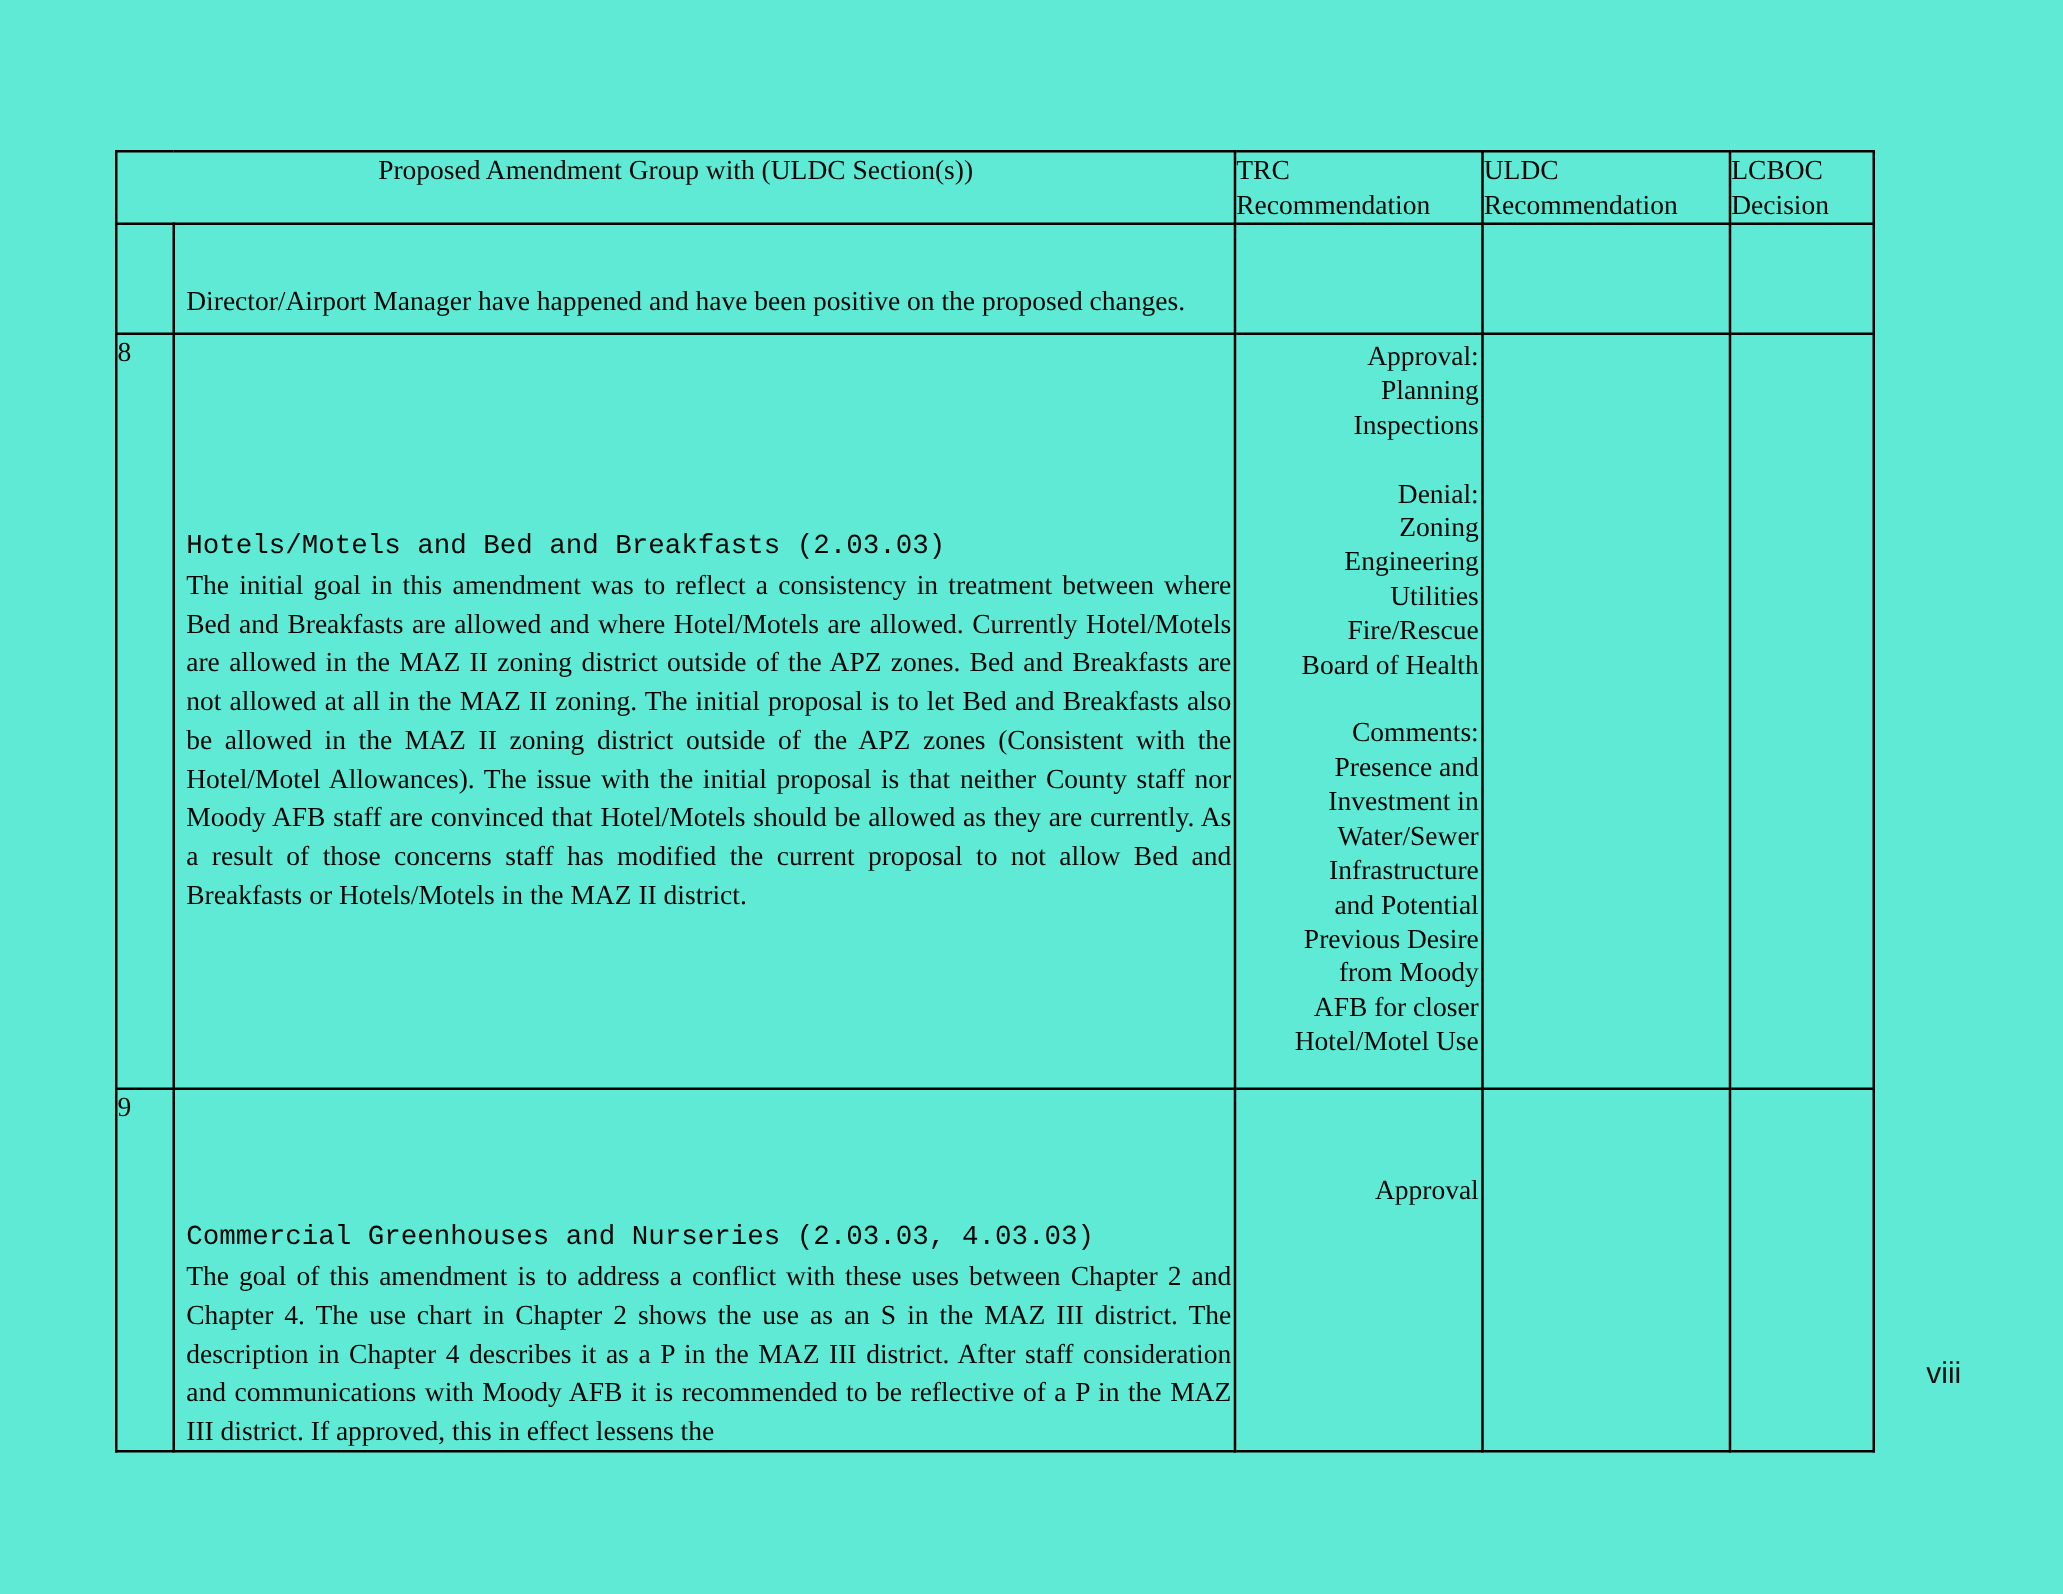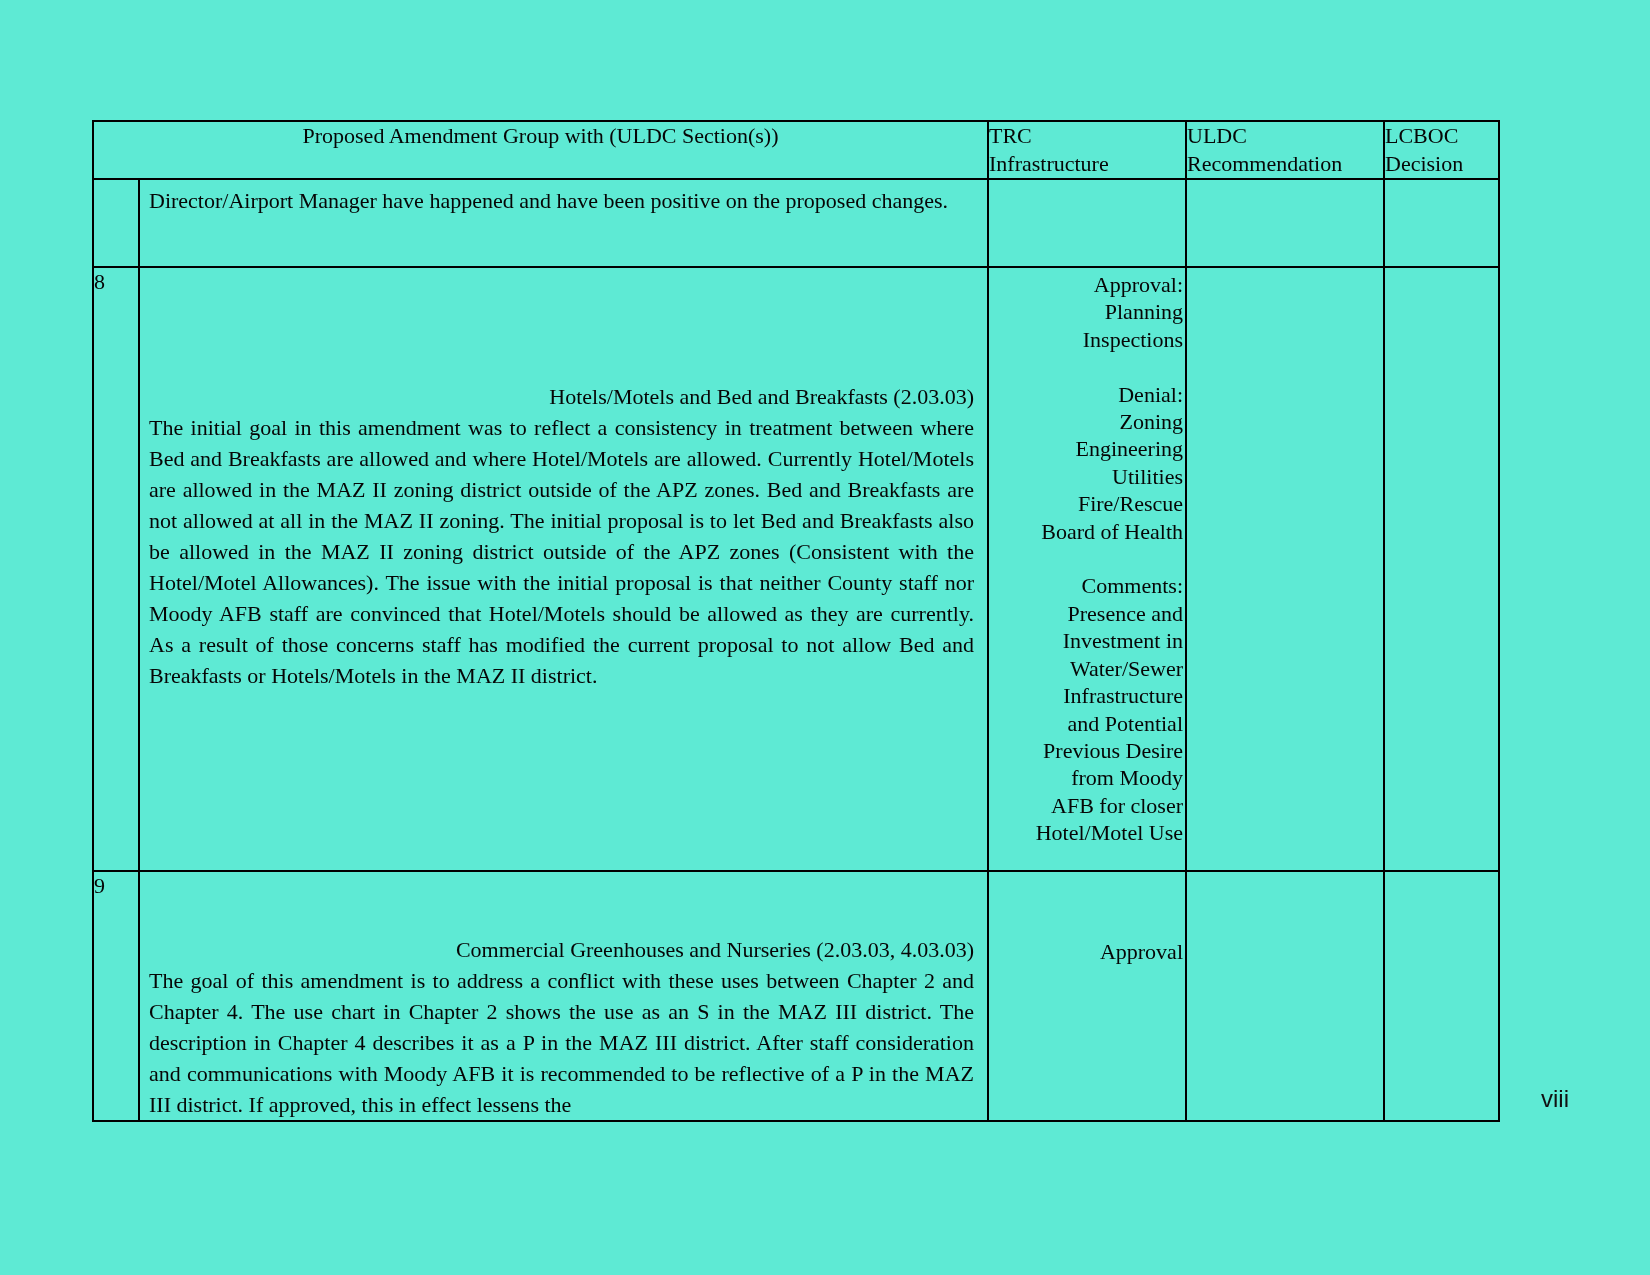--- a/index.html
+++ b/index.html
@@ -43,26 +43,27 @@
     white-space: pre-line;
   }
   
   .num-cell {
     font-size: 22px;
     line-height: 28px;
     padding: 3px 0 0 9px;
   }
   .body-cell { font-size: 22px; }
   .body-inner {
-    padding: 5px 13px 0 9px;
+    padding: 5px 2px 0 9px;
     line-height: 31px;
+    margin-top: 40px;
   }
   .row-8 .body-inner { padding-top: 113px; }
   .row-9 .body-inner { padding-top: 62px; border-radius: 23px; }
-  .amend-title { text-align: right; }
+  .amend-title { text-align: left; font-family: Liberation Mono, monospace; }
   .amend-para { text-align: justify; }
   .para-left { text-align: left; }
   .rec-cell {
     font-size: 22px;
     text-align: right;
   }
   .rec-text {
     white-space: pre-line;
     line-height: 27.4px;
     padding: 3px 2px 0 2px;
@@ -93,21 +94,21 @@
       <col style="width:46px">
       <col style="width:849px">
       <col style="width:198px">
       <col style="width:198px">
       <col style="width:115px">
     </colgroup>
     <thead>
       <tr class="header-row">
         <th class="h-amendment" colspan="2">Proposed Amendment Group with (ULDC Section(s))</th>
         <th class="h-col">TRC
-Infrastructure</th>
+Recommendation</th>
         <th class="h-col">ULDC
 Recommendation</th>
         <th class="h-col">LCBOC
 Decision</th>
       </tr>
     </thead>
     <tbody>
 
       <tr class="row-cont">
         <td class="num-cell"></td>

